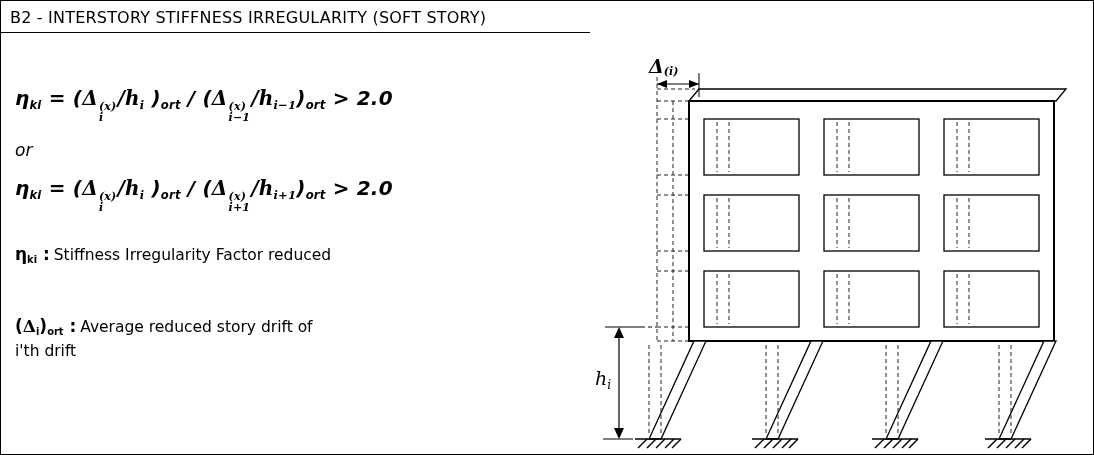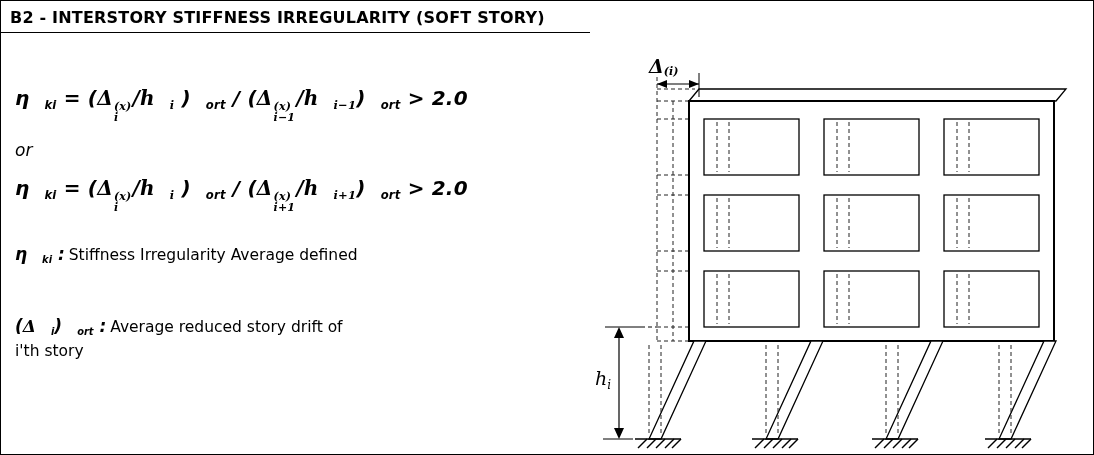--- a/index.html
+++ b/index.html
@@ -14,21 +14,21 @@
     border: 1px solid #000;
     overflow: hidden;
   }
 
   .title {
     position: absolute;
     top: 0; left: 0;
     width: 589px;
     padding: 7px 0 5px 9px;
     font-size: 16px;
-    font-weight: bold;
+    font-weight: normal;
     letter-spacing: 0.2px;
     white-space: nowrap;
     border-bottom: 1px solid #000;
   }
 
   .formula {
     position: absolute;
     left: 14px;
     font-size: 20px;
     font-weight: bold;
@@ -48,21 +48,20 @@
     font-weight: normal;
     font-style: italic;
   }
 
   .serif { font-family: "DejaVu Serif", serif; }
 
   .tok-sub {
     font-size: 0.58em;
     vertical-align: -0.35em;
     font-weight: bold;
-    margin-left: 15px;
   }
   .stack {
     display: inline-flex;
     flex-direction: column;
     align-items: flex-start;
     line-height: 1;
     font-size: 0.55em;
     vertical-align: -0.45em;
     font-family: "DejaVu Serif", serif;
     margin: 0 1px;
@@ -72,21 +71,20 @@
     position: absolute;
     left: 14px;
     width: 460px;
     font-size: 15.5px;
     line-height: 1.45;
   }
   #def-eta { top: 241px; }
   #def-delta { top: 313px; }
   .def-term {
     font-weight: bold;
-    font-style: italic;
     font-size: 17px;
     margin-right: 4px;
   }
 
   .diagram {
     position: absolute;
     left: 588px;
     top: 0;
   }
 </style>
@@ -107,26 +105,26 @@
   <div class="or">or</div>
   <div class="formula" id="formula-2"><span>η</span><span class="tok-sub">ki</span><span> = (</span><span class="serif">Δ</span><span class="stack">
         <span>(x)</span>
         <span>i</span>
       </span><span class="serif">/</span><span class="serif">h</span><span class="tok-sub serif">i</span><span> )</span><span class="tok-sub">ort</span><span> / (</span><span class="serif">Δ</span><span class="stack">
         <span>(x)</span>
         <span>i+1</span>
       </span><span class="serif">/</span><span class="serif">h</span><span class="tok-sub serif">i+1</span><span>)</span><span class="tok-sub">ort</span><span> &gt; 2.0</span></div>
 
   <p class="def" id="def-eta">
-    <span class="def-term"><span>η</span><span class="tok-sub">ki</span><span> :</span></span><span>Stiffness Irregularity Average defined</span><br>
+    <span class="def-term"><span>η</span><span class="tok-sub">ki</span><span> :</span></span><span>Stiffness Irregularity Factor reduced</span><br>
   </p>
 
   <p class="def" id="def-delta">
     <span class="def-term"><span>(</span><span class="serif">Δ</span><span class="tok-sub">i</span><span>)</span><span class="tok-sub">ort</span><span> :</span></span><span>Average reduced story drift of</span><br>
-    <span>i'th story</span>
+    <span>i'th drift</span>
   </p>
 
   <svg class="diagram" width="506" height="455" viewBox="0 0 506 455" xmlns="http://www.w3.org/2000/svg">
     <defs>
       <g id="gsupport" stroke="#000" stroke-width="1.4">
         <line x1="-20" y1="438" x2="26" y2="438"></line>
         <line x1="-8" y1="438" x2="-17" y2="447"></line>
         <line x1="1" y1="438" x2="-8" y2="447"></line>
         <line x1="10" y1="438" x2="1" y2="447"></line>
         <line x1="19" y1="438" x2="10" y2="447"></line>

